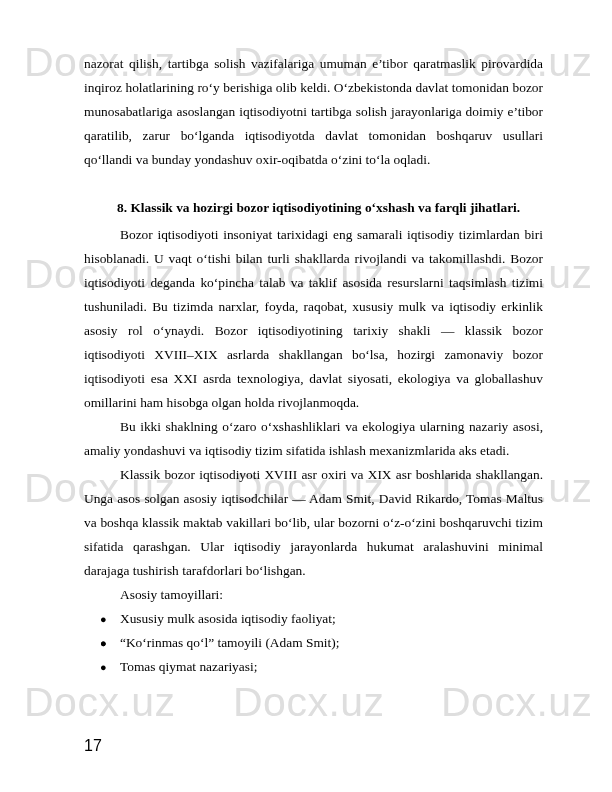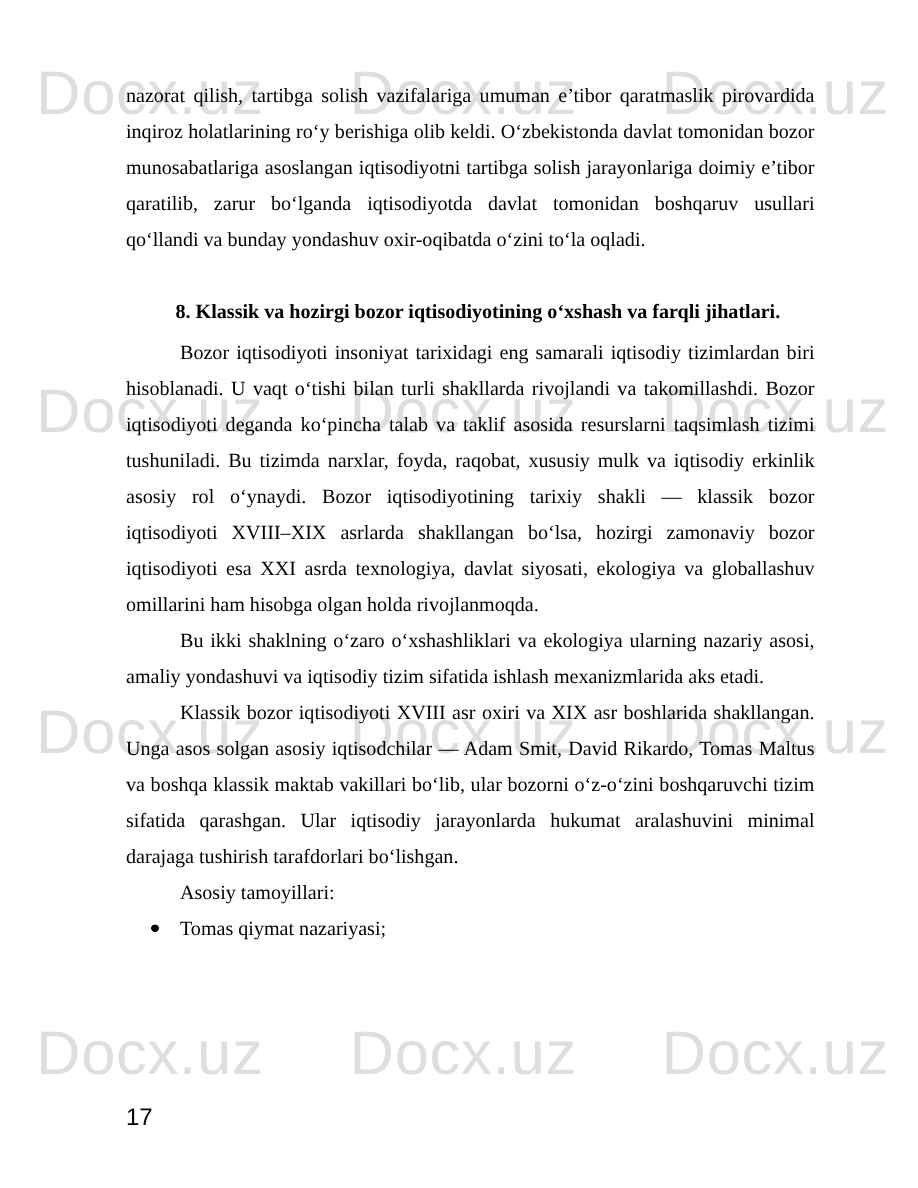--- a/index.html
+++ b/index.html
@@ -50,26 +50,28 @@
 
     <p class="indent">Bozor iqtisodiyoti insoniyat tarixidagi eng samarali iqtisodiy tizimlardan biri hisoblanadi. U vaqt o‘tishi bilan turli shakllarda rivojlandi va takomillashdi. Bozor iqtisodiyoti deganda ko‘pincha talab va taklif asosida resurslarni taqsimlash tizimi tushuniladi. Bu tizimda narxlar, foyda, raqobat, xususiy mulk va iqtisodiy erkinlik asosiy rol o‘ynaydi. Bozor iqtisodiyotining tarixiy shakli — klassik bozor iqtisodiyoti XVIII–XIX asrlarda shakllangan bo‘lsa, hozirgi zamonaviy bozor iqtisodiyoti esa XXI asrda texnologiya, davlat siyosati, ekologiya va globallashuv omillarini ham hisobga olgan holda rivojlanmoqda.</p>
     <p class="indent">Bu ikki shaklning o‘zaro o‘xshashliklari va ekologiya ularning nazariy asosi, amaliy yondashuvi va iqtisodiy tizim sifatida ishlash mexanizmlarida aks etadi.</p>
     <p class="indent">Klassik bozor iqtisodiyoti XVIII asr oxiri va XIX asr boshlarida shakllangan. Unga asos solgan asosiy iqtisodchilar — Adam Smit, David Rikardo, Tomas Maltus va boshqa klassik maktab vakillari bo‘lib, ular bozorni o‘z-o‘zini boshqaruvchi tizim sifatida qarashgan. Ular iqtisodiy jarayonlarda hukumat aralashuvini minimal darajaga tushirish tarafdorlari bo‘lishgan.</p>
 
     <p class="indent">Asosiy tamoyillari:</p>
 
     <ul>
       <li>
         <span class="bullet">●</span>
+        <span>Xususiy mulk asosida iqtisodiy faoliyat;</span>
       </li>
       <li>
         <span class="bullet">●</span>
       </li>
       <li>
         <span class="bullet">●</span>
+        <span>“Ko‘rinmas qo‘l” tamoyili (Adam Smit);</span>
       </li>
       <li>
         <span class="bullet">●</span>
         <span>Tomas qiymat nazariyasi;</span>
       </li>
     </ul>
   </div>
 
   <div class="pagenum">17</div>
 </div>

